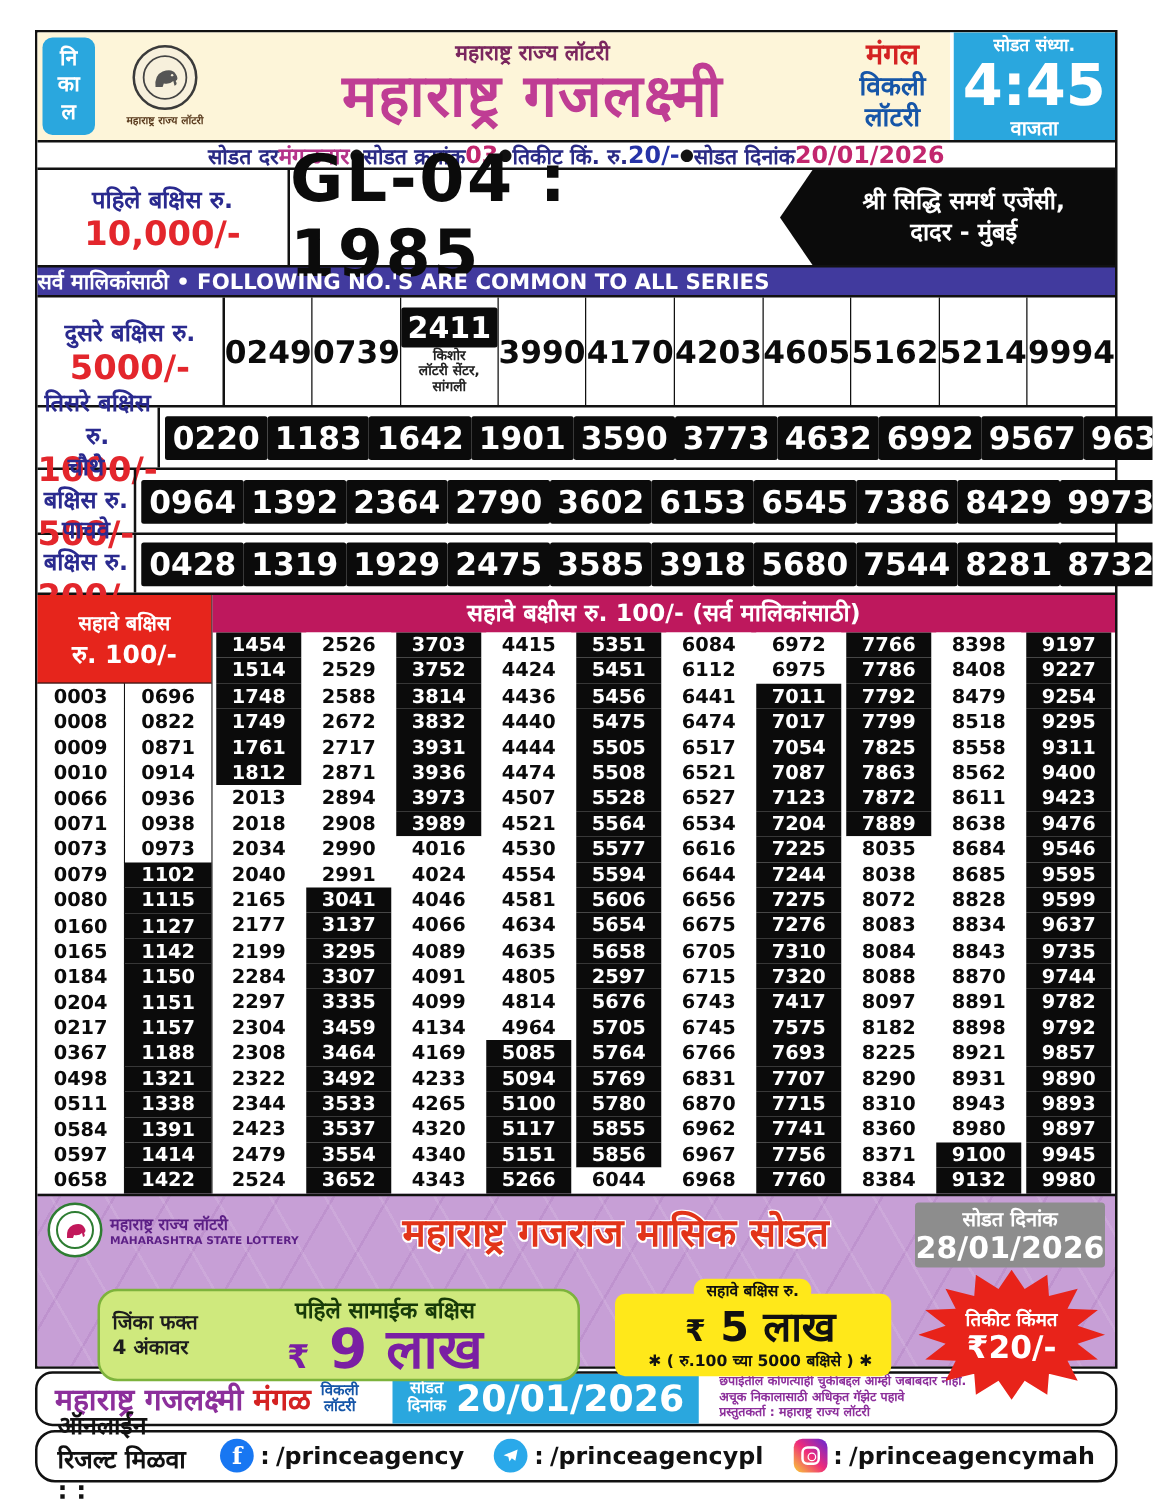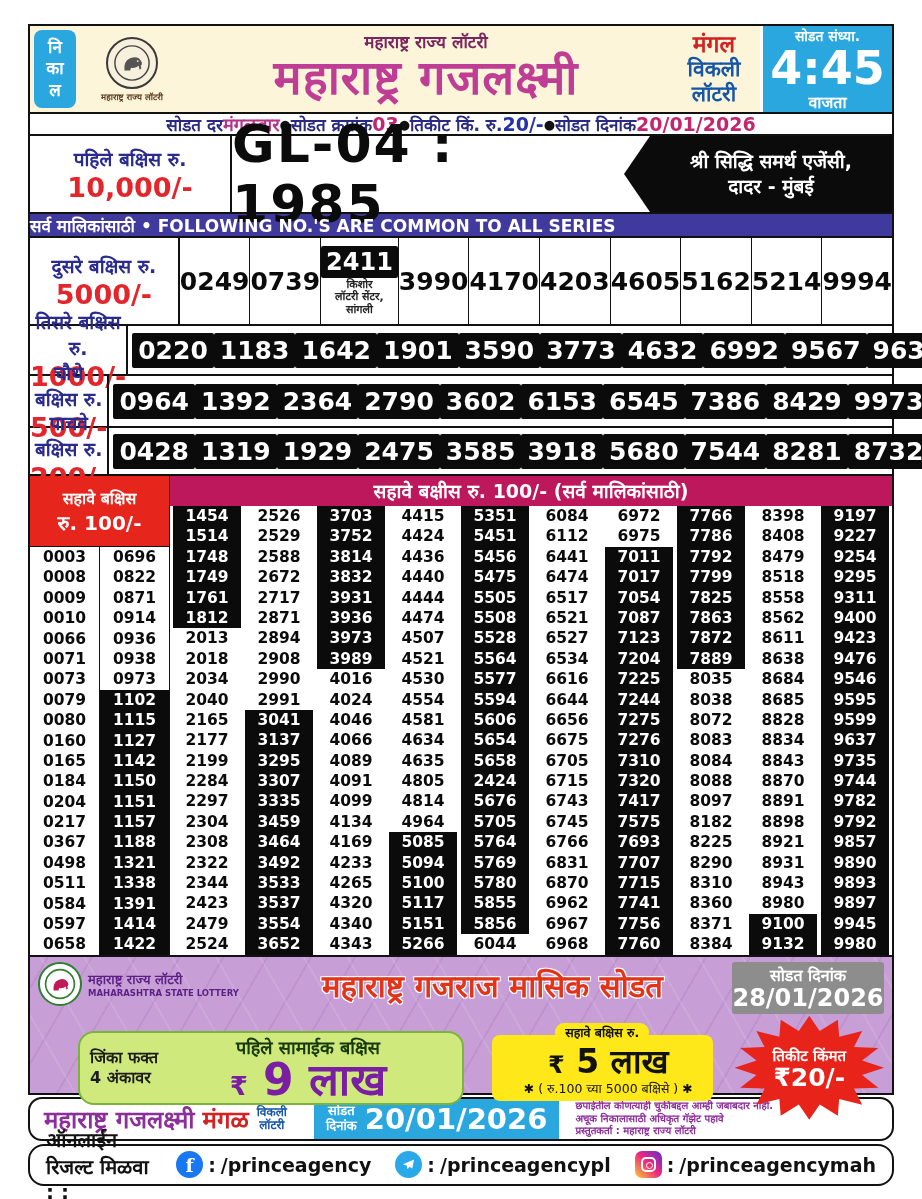--- a/index.html
+++ b/index.html
@@ -90,21 +90,21 @@
   .green-box { margin-left: 40px; width: 392px; height: 74px; background: #cfe97d; border: 2px solid #7db33c; border-radius: 16px; display: flex; align-items: center; padding: 2px 10px; gap: 6px; }
   .win-cond { font-size: 16px; font-weight: bold; color: #1d1d1d; line-height: 1.25; white-space: nowrap; }
   .nine-lakh-wrap { flex: 1; text-align: center; }
   .first-common { font-size: 18px; font-weight: bold; color: #173a08; }
   .nine-lakh { font-size: 44px; font-weight: bold; color: #7a1fa3; line-height: 0.95; }
   .nine-lakh .rs { font-size: 26px; }
   .yellow-box { margin-left: 28px; width: 224px; background: #ffe81a; border-radius: 8px; text-align: center; padding: 3px 4px 4px 16px; position: relative; }
   .yellow-pill { position: absolute; top: -12px; left: 50%; transform: translateX(-50%); background: #ffe81a; border-radius: 9px; font-size: 12.5px; font-weight: bold; color: #111; padding: 1px 10px; white-space: nowrap; }
   .five-lakh { font-size: 33px; font-weight: bold; color: #111; line-height: 1.1; margin-top: 6px; }
   .five-lakh .rs { font-size: 24px; }
-  .yellow-note { font-size: 12.5px; font-weight: normal; color: #111; }
+  .yellow-note { font-size: 12.5px; font-weight: bold; color: #111; }
   .starburst { margin-left: 22px; width: 152px; height: 104px; background: #e8231a; display: flex; flex-direction: column; align-items: center; justify-content: center; color: #fff; font-weight: bold; text-align: center;
     clip-path: polygon(100% 50%,85.3% 57%,96.2% 69.1%,79.9% 70%,85.4% 85.4%,70% 79.9%,69.1% 96.2%,57% 85.3%,50% 100%,43% 85.3%,30.9% 96.2%,30% 79.9%,14.6% 85.4%,20.1% 70%,3.8% 69.1%,14.7% 57%,0% 50%,14.7% 43%,3.8% 30.9%,20.1% 30%,14.6% 14.6%,30% 20.1%,30.9% 3.8%,43% 14.7%,50% 0%,57% 14.7%,69.1% 3.8%,70% 20.1%,85.4% 14.6%,79.9% 30%,96.2% 30.9%,85.3% 43%); }
   .starburst .a { font-size: 15px; }
   .starburst .b { font-size: 25px; line-height: 1; }
 
   
   .footer-strip { border: 2.5px solid #111; border-radius: 14px; margin-top: 2px; height: 44px; display: flex; align-items: center; background: #fff; overflow: hidden; padding-left: 14px; gap: 8px; }
   .fs-name1 { color: #8c2f9b; font-weight: bold; font-size: 24px; }
   .fs-name2 { color: #d42222; font-weight: bold; font-size: 24px; }
   .fs-weekly { font-size: 12px; font-weight: bold; color: #1656a8; line-height: 1.1; text-align: center; }
@@ -428,21 +428,21 @@
               <div class="p6num dark">5475</div>
               <div class="p6num dark">5505</div>
               <div class="p6num dark">5508</div>
               <div class="p6num dark">5528</div>
               <div class="p6num dark">5564</div>
               <div class="p6num dark">5577</div>
               <div class="p6num dark">5594</div>
               <div class="p6num dark">5606</div>
               <div class="p6num dark">5654</div>
               <div class="p6num dark">5658</div>
-              <div class="p6num dark">2424</div>
+              <div class="p6num dark">2597</div>
               <div class="p6num dark">5676</div>
               <div class="p6num dark">5705</div>
               <div class="p6num dark">5764</div>
               <div class="p6num dark">5769</div>
               <div class="p6num dark">5780</div>
               <div class="p6num dark">5855</div>
               <div class="p6num dark">5856</div>
               <div class="p6num">6044</div>
             </div>
           <div class="p6col" id="p6col7">

